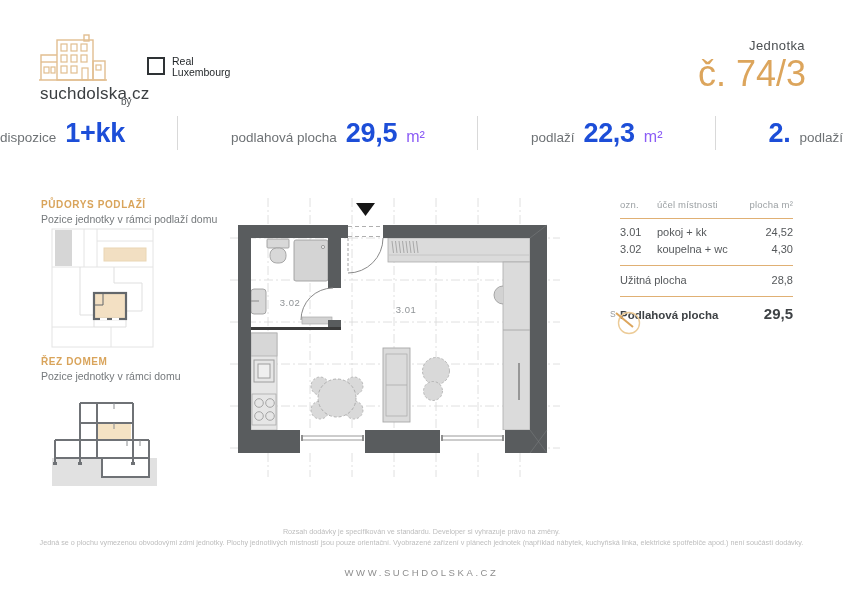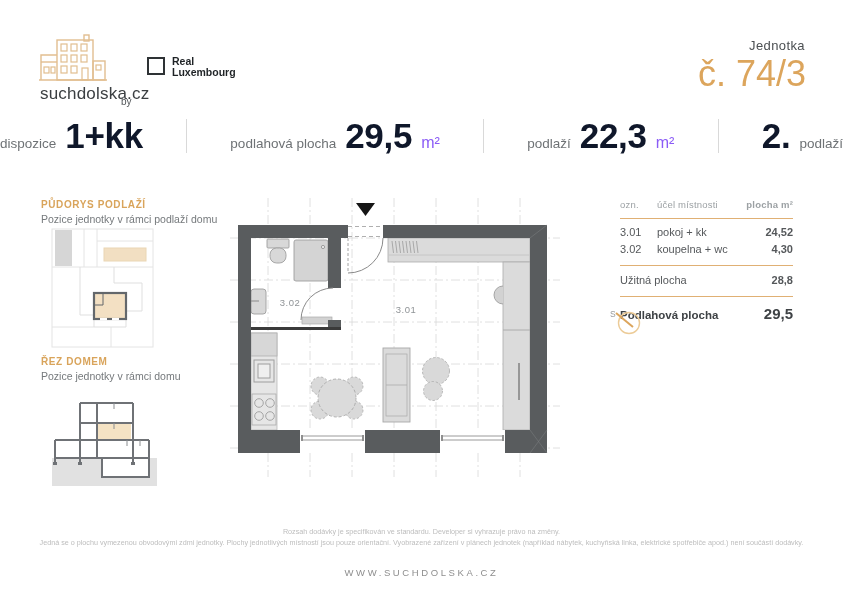--- a/index.html
+++ b/index.html
@@ -6,42 +6,42 @@
   .sheet{
     position:relative;width:843px;height:596px;margin:0 auto;background:#fff;
     overflow:hidden;font-family:"Liberation Sans",sans-serif;color:#4A4E51;
   }
   
   .logo-block{position:absolute;left:38px;top:34px;}
   .brand-name{position:absolute;left:40px;top:84px;font-size:17px;color:#3B3F42;letter-spacing:.2px;}
   .by-label{position:absolute;left:121px;top:61px;font-size:10px;color:#54585B;margin-top:35px;}
   .partner{position:absolute;left:147px;top:56px;display:flex;align-items:flex-start;}
   .partner-square{width:14px;height:14px;border:2.5px solid #2E3235;margin-top:1px;}
-  .partner-name{margin-left:7px;font-size:10.5px;line-height:10.5px;font-weight:bold;color:#1F2326;}
+  .partner-name{margin-left:7px;font-size:10.5px;line-height:10.5px;font-weight:normal;color:#1F2326;}
   .unit-label{position:absolute;right:38px;top:38px;font-size:13px;color:#4B4F52;letter-spacing:.4px;text-align:right;}
   .unit-number{position:absolute;right:37px;top:53px;font-size:36px;color:#DCA55C;text-align:right;}
   
   .specbar{position:absolute;left:0;right:0;top:116px;display:flex;justify-content:space-between;align-items:center;gap:16px;}
   .spec{display:flex;align-items:baseline;gap:9px;}
   .spec-label{font-size:13.5px;color:#6E7275;}
-  .spec-value{font-size:35px;font-weight:bold;color:#0f172a;letter-spacing:-.3px;}
+  .spec-value{font-size:27px;font-weight:bold;color:#1d4ed8;letter-spacing:-.3px;}
   .spec-unit{font-size:16px;color:#8b5cf6;}
   .sep{width:1px;height:34px;background:#D9D9D9;align-self:center;}
   
   .side-title{position:absolute;left:41px;font-size:10px;font-weight:bold;color:#D9A45B;letter-spacing:.6px;}
   .side-sub{position:absolute;left:41px;font-size:10.5px;color:#75797C;}
   .t1{top:199px}.s1{top:213px}.t2{top:356px}.s2{top:370px}
   .minimap{position:absolute;left:50px;top:227px;}
   .sectionmap{position:absolute;left:52px;top:396px;}
   
   .plan{position:absolute;left:228px;top:195px;}
   
   .roomtable{position:absolute;left:620px;top:199px;width:173px;color:#55585B;}
   .t-head{display:flex;font-size:9.5px;color:#9CA1A4;letter-spacing:.2px;}
-  .col-id{width:37px;}.col-purpose{flex:1;}.col-area{text-align:right;font-weight:bold;}
+  .col-id{width:37px;}.col-purpose{flex:1;}.col-area{text-align:right;}
   .gold-rule{border:0;border-top:1.5px solid #E0B074;margin:0;}
   .r1{margin-top:8px}.r2{margin-top:10px}.r3{margin-top:10px}
   .t-row{display:flex;font-size:11px;}
   .t-row.first{margin-top:7px}.t-row.second{margin-top:5px;margin-bottom:7px}
   .t-usable{display:flex;font-size:11px;margin:8px 0 8px 0;}
   .t-total{display:flex;align-items:baseline;margin-top:8px;}
   .t-total .col-purpose{font-size:11.5px;font-weight:bold;color:#3E4245;}
   .t-total .col-area{font-size:15px;font-weight:bold;color:#3E4245;}
   .compass{position:absolute;left:606px;top:304px;}
   

